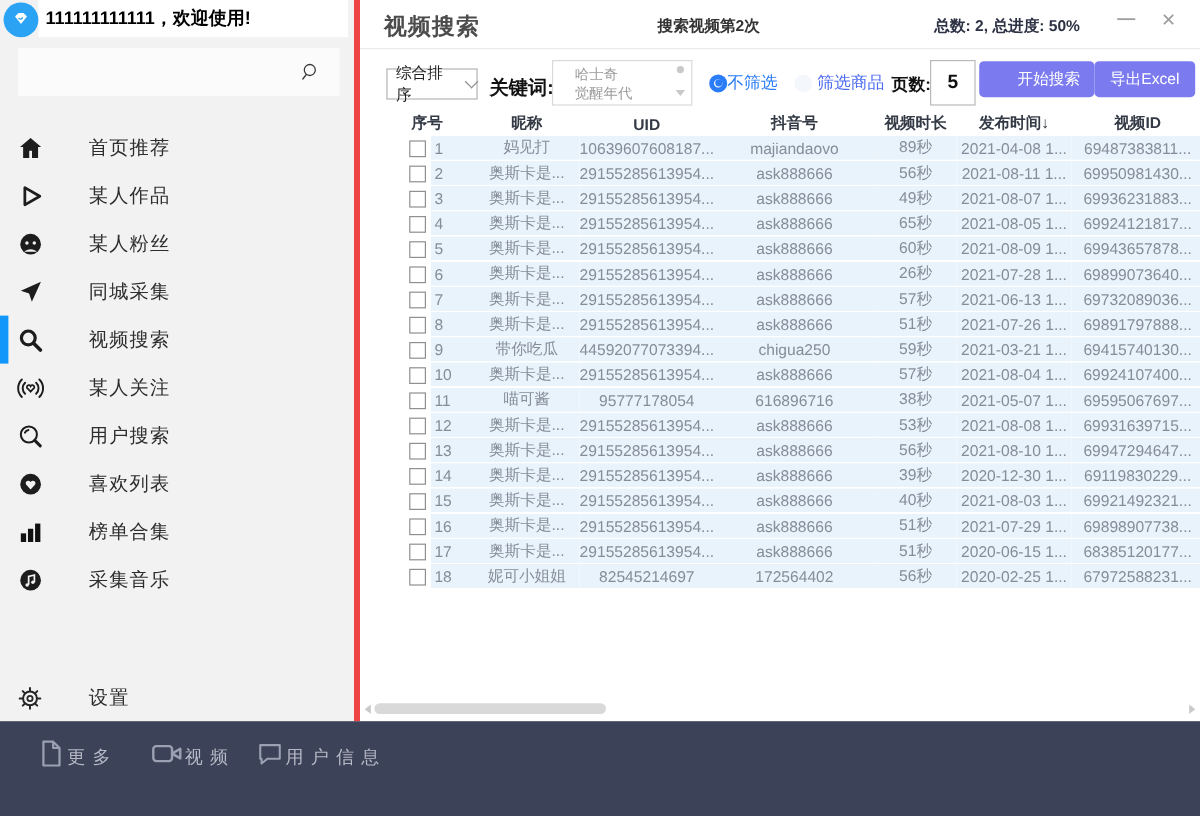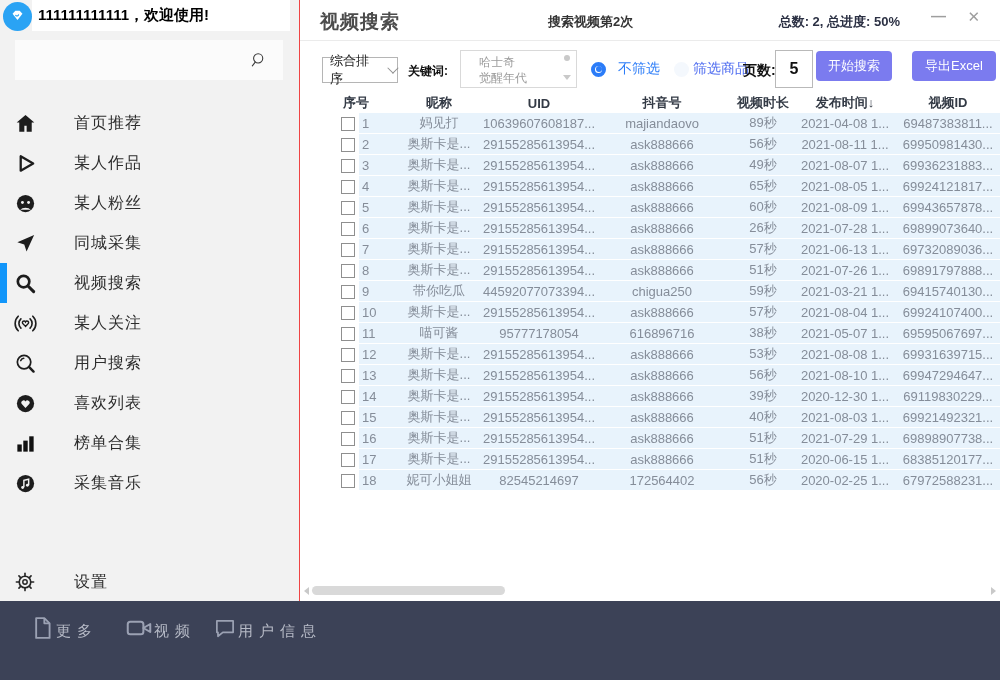--- a/index.html
+++ b/index.html
@@ -3,21 +3,21 @@
 <meta charset="utf-8">
 <style>
   html,body{margin:0;padding:0;}
   body{
     width:1000px;height:680px;position:relative;overflow:hidden;background:#fff;
     font-family:"Liberation Sans","DejaVu Sans",sans-serif;color:#333;
     -webkit-font-smoothing:antialiased;
   }
   
   .sidebar{position:absolute;left:0;top:0;width:300px;height:601px;background:#f2f2f2;
-           border-right:1px solid #ef4444;box-sizing:border-box;}
+           border-right:5px solid #ef4444;box-sizing:border-box;}
   .logo{position:absolute;left:3px;top:2px;width:29px;height:29px;border-radius:50%;
         background:#2aa3f4;display:flex;align-items:center;justify-content:center;z-index:2;}
   .user-strip{position:absolute;left:32px;top:0;width:258px;height:31px;background:#fff;
               display:flex;align-items:center;}
   .user-title{font-size:15px;font-weight:bold;color:#000;padding-left:6px;white-space:nowrap;}
   .side-search{position:absolute;left:15px;top:40px;width:268px;height:40px;background:#fbfbfb;}
   .side-search svg{position:absolute;right:14px;top:10px;}
   .menu{position:absolute;left:0;top:103px;width:100%;}
   .menu-item{height:40px;display:flex;align-items:center;padding-left:12px;position:relative;cursor:default;}
   .menu-item .ic{width:26px;height:26px;display:flex;align-items:center;justify-content:center;margin-right:16px;}
@@ -30,43 +30,43 @@
   .page-title{position:absolute;left:20px;top:9px;font-size:19px;font-weight:bold;color:#4c4c4c;letter-spacing:1px;}
   .subtitle{position:absolute;left:248px;top:13px;font-size:13px;font-weight:bold;color:#333;}
   .stats{position:absolute;right:100px;top:13px;font-size:13px;font-weight:bold;color:#2c3144;}
   .win-min{position:absolute;right:54px;top:7px;font-size:15px;font-weight:bold;color:#9e9e9e;cursor:default;}
   .win-close{position:absolute;right:20px;top:8px;font-size:15px;font-weight:bold;color:#9e9e9e;cursor:default;}
   
   .sort-select{position:absolute;left:22px;top:57px;width:76px;height:26px;border:1px solid #b5b5b5;
                background:#fff;box-sizing:border-box;display:flex;align-items:center;padding-left:7px;font-size:13px;color:#222;}
   .chev{width:7px;height:7px;border-right:1.5px solid #8f8f8f;border-bottom:1.5px solid #8f8f8f;
         transform:rotate(45deg);margin-left:9px;margin-top:-4px;}
-  .kw-label{position:absolute;left:108px;top:63px;font-size:12px;font-weight:bold;color:#111;}
+  .kw-label{position:absolute;left:108px;top:63px;font-size:16px;font-weight:bold;color:#111;}
   .kw-box{position:absolute;left:160px;top:50px;width:117px;height:38px;border:1px solid #d9d9d9;
           background:#fff;box-sizing:border-box;font-size:12px;color:#9b9b9b;line-height:16px;
           padding:3px 14px 0 18px;white-space:pre-line;overflow:hidden;}
   .kw-spin{position:absolute;left:261px;top:53px;width:12px;height:32px;}
   .kw-spin .dot{width:6px;height:6px;border-radius:50%;background:#c9c9c9;margin:2px auto 0;}
   .kw-spin .dn{width:0;height:0;border-left:4px solid transparent;border-right:4px solid transparent;
                border-top:5px solid #c9c9c9;margin:14px auto 0;}
   .radio-row{position:absolute;left:291px;top:60px;display:flex;align-items:center;}
   .radio-on{width:15px;height:15px;border-radius:50%;border:4px solid #2b7cf8;background:#fff;
             box-sizing:border-box;position:relative;}
   .radio-on::after{content:"";position:absolute;inset:0.5px;border-radius:50%;background:#2b7cf8;}
   .radio-off{width:15px;height:15px;border-radius:50%;border:1.5px solid #bccdе6;border-color:#bccde6;
              background:#f4f8fd;box-sizing:border-box;}
-  .radio-lbl1{font-size:14px;color:#2b7cf8;margin:0 14px 0 12px;}
+  .radio-lbl1{font-size:14px;color:#2b7cf8;margin:0 14px 0 0;}
   .radio-lbl2{font-size:14px;color:#4d6bf0;margin-left:4px;}
   .pages-label{position:absolute;left:443px;top:62px;font-size:14px;font-weight:bold;color:#111;}
   .pages-input{position:absolute;left:475px;top:50px;width:38px;height:38px;border:1px solid #b9b9b9;
                box-sizing:border-box;background:#fff;display:flex;align-items:center;justify-content:center;
                font-size:16px;font-weight:bold;color:#111;}
   .btn{position:absolute;top:51px;height:30px;border-radius:4px;background:#7b7bef;color:#fff;
        font-size:13px;display:flex;align-items:center;justify-content:center;cursor:default;}
-  .btn-search{left:516px;width:76px;}
+  .btn-search{left:516px;width:76px;padding-left:20px;}
   .btn-export{left:612px;width:84px;}
   
   .table-wrap{position:absolute;left:0;top:93px;width:700px;}
   table{border-collapse:collapse;table-layout:fixed;width:699px;margin-left:37px;}
   th{font-size:13px;font-weight:bold;color:#333a45;height:20px;padding:0;white-space:nowrap;overflow:hidden;}
   td{font-size:13px;color:#858d99;height:20px;padding:0;text-align:center;white-space:nowrap;overflow:hidden;
      background:#e8f3fc;border-bottom:1px solid #fff;}
   td.cb-cell{background:#fff;text-align:left;padding-left:4px;}
   td.col-num{text-align:left;padding-left:3px;}
   th.h-num{text-align:left;padding-left:6px;}

